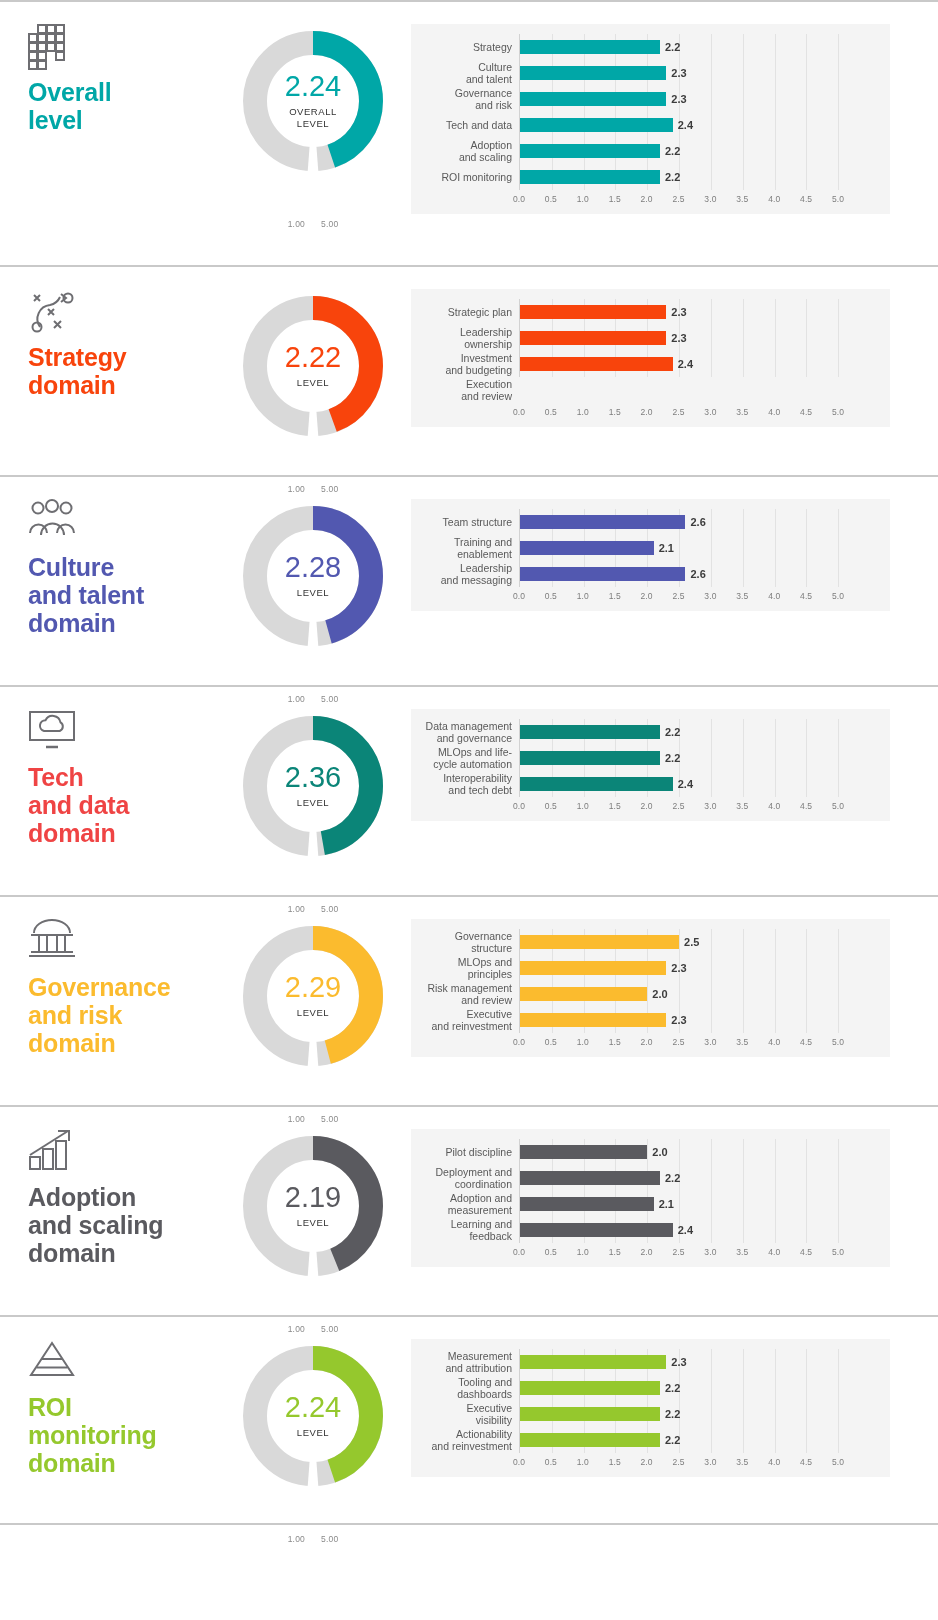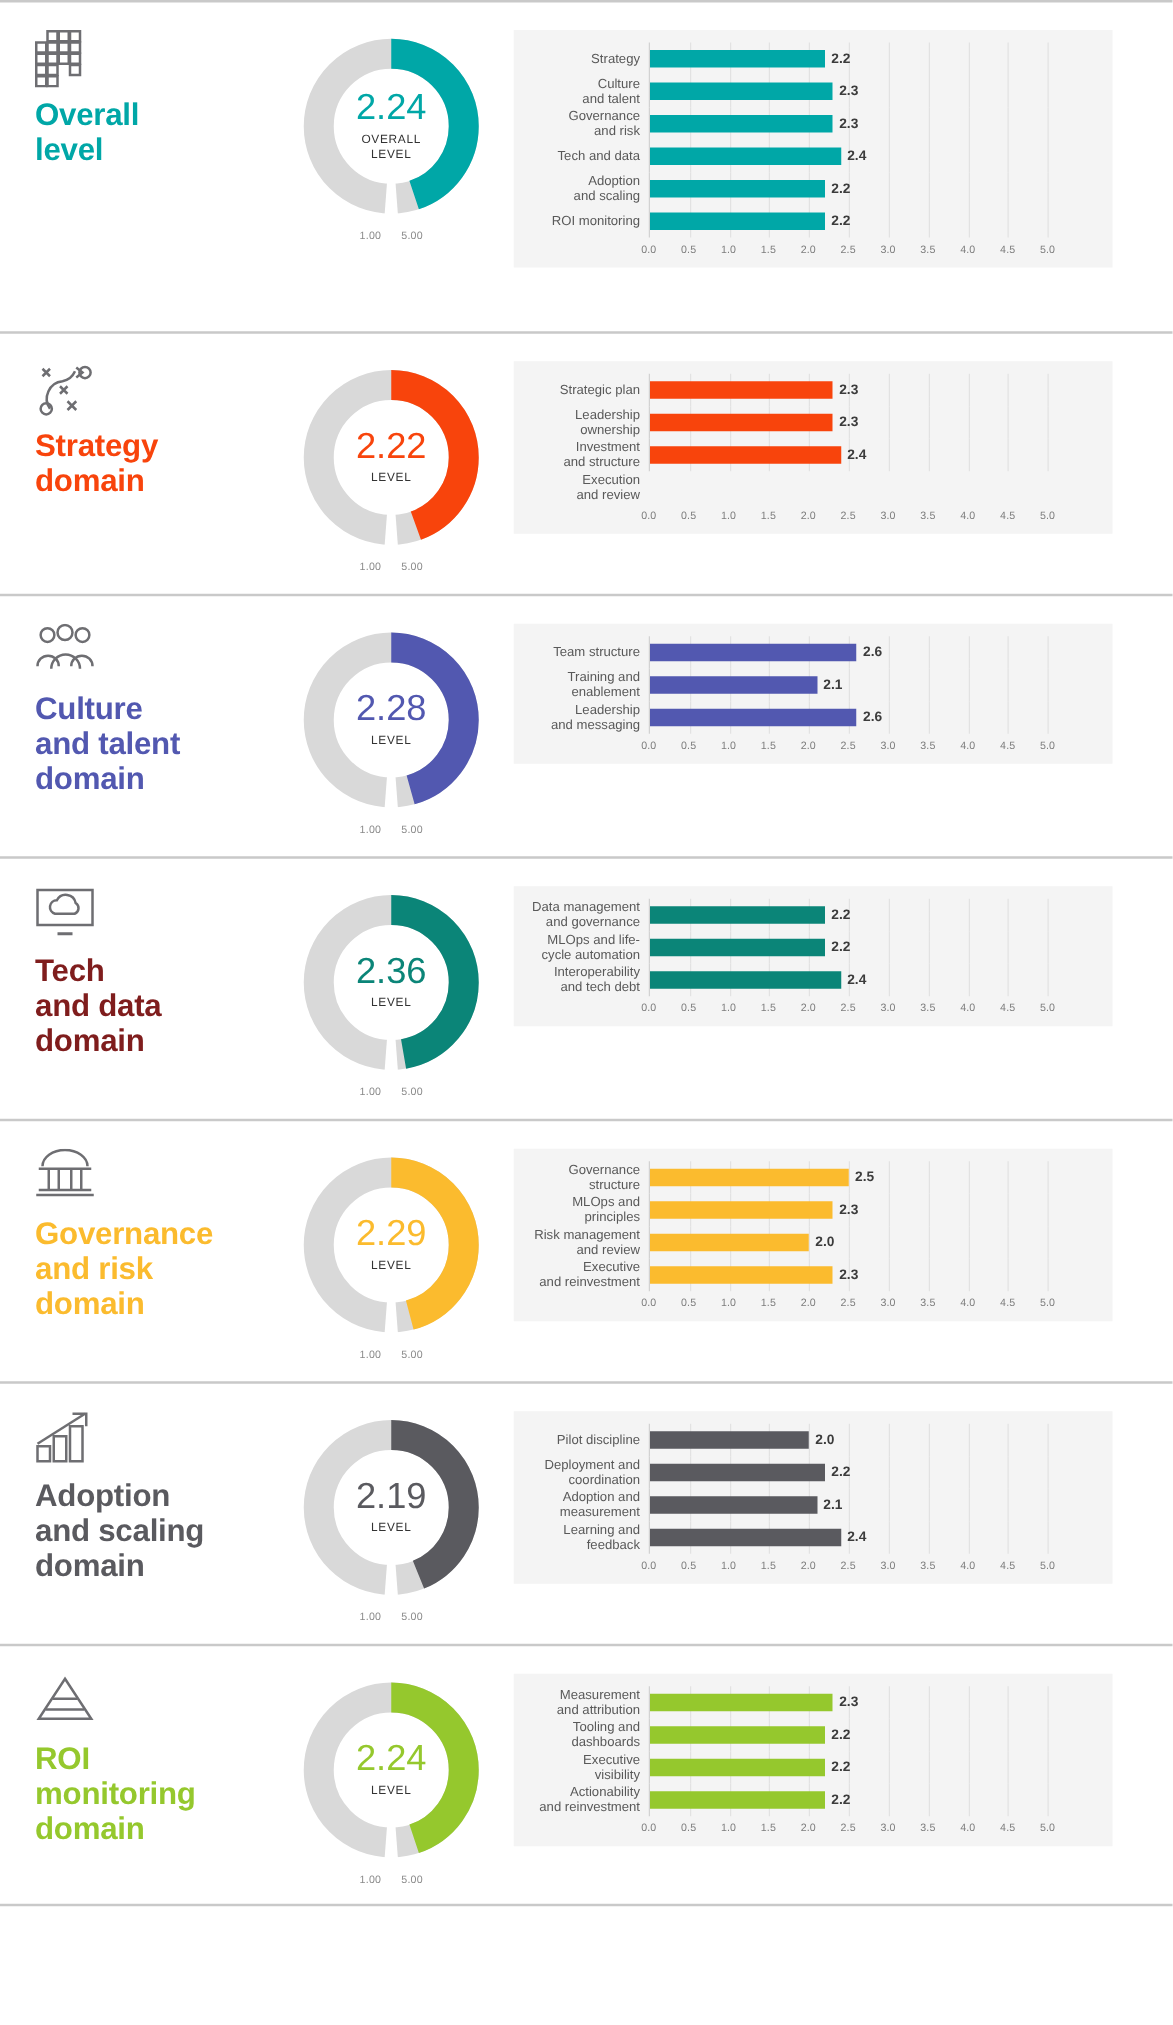--- a/index.html
+++ b/index.html
@@ -37,21 +37,21 @@
     font-weight:bold;
     line-height:1.12;
     letter-spacing:-0.2px;
   }
 
   
   .donut-col{
     width:196px;flex:0 0 196px;
     padding-top:24px;
     box-sizing:border-box;
-    display:flex;flex-direction:column;align-items:center;
+    display:flex;flex-direction:column;align-items:center;gap:36px;
   }
   .donut-wrap{position:relative;width:150px;height:150px;}
   .donut-wrap svg{display:block;}
   .donut-center{
     position:absolute;left:0;top:0;width:150px;height:150px;
     display:flex;flex-direction:column;align-items:center;justify-content:center;
     pointer-events:none;
   }
   .donut-val{font-size:29px;font-weight:400;line-height:1;}
   .donut-sub{
@@ -387,21 +387,21 @@
                   <div class="gl" style="left:86%"></div>
                 </div>
                 <div class="bar" style="width:39.559999999999995%;background:#F8440C;">
                   <span class="bval">2.3</span>
                 </div>
               </div>
             </div>
             <div class="crow">
               <div class="cat">
                 <div>Investment</div>
-                <div>and structure</div>
+                <div>and budgeting</div>
               </div>
               <div class="plot">
                 <div class="grid">
                   <div class="gl" style="left:8.6%"></div>
                   <div class="gl" style="left:17.2%"></div>
                   <div class="gl" style="left:25.8%"></div>
                   <div class="gl" style="left:34.4%"></div>
                   <div class="gl" style="left:43%"></div>
                   <div class="gl" style="left:51.6%"></div>
                   <div class="gl" style="left:60.199999999999996%"></div>
@@ -570,21 +570,21 @@
     </div>
     <div class="section">
       <div class="label-col">
         <div class="dom-icon">
           <svg width="48" height="42" viewBox="0 0 48 42" fill="none" stroke="#6e6e72" stroke-width="2">
             <rect x="2" y="3" width="44" height="28"></rect>
             <path d="M16 22 a5.5 5.5 0 0 1 1.5 -10.8 a8 8 0 0 1 15 2.2 a4.8 4.8 0 0 1 -0.8 8.6 z" stroke-width="2"></path>
             <path d="M18 38 L30 38" stroke-width="2.5"></path>
           </svg>
         </div>
-        <div class="dom-title" style="color:#7f1d1d;">
+        <div class="dom-title" style="color:#ef4444;">
           <div>Tech</div>
           <div>and data</div>
           <div>domain</div>
         </div>
       </div>
       <div class="donut-col">
         <div class="donut-wrap">
           <svg width="150" height="150" viewBox="0 0 150 150">
             <circle cx="75" cy="75" r="58" fill="none" stroke="#D9D9D9" stroke-width="24"></circle>
             <circle cx="75" cy="75" r="58" fill="none" stroke="#0B8578" stroke-width="24" stroke-dasharray="172.00848096934834 192.41626684706767" transform="rotate(-90 75 75)"></circle>

